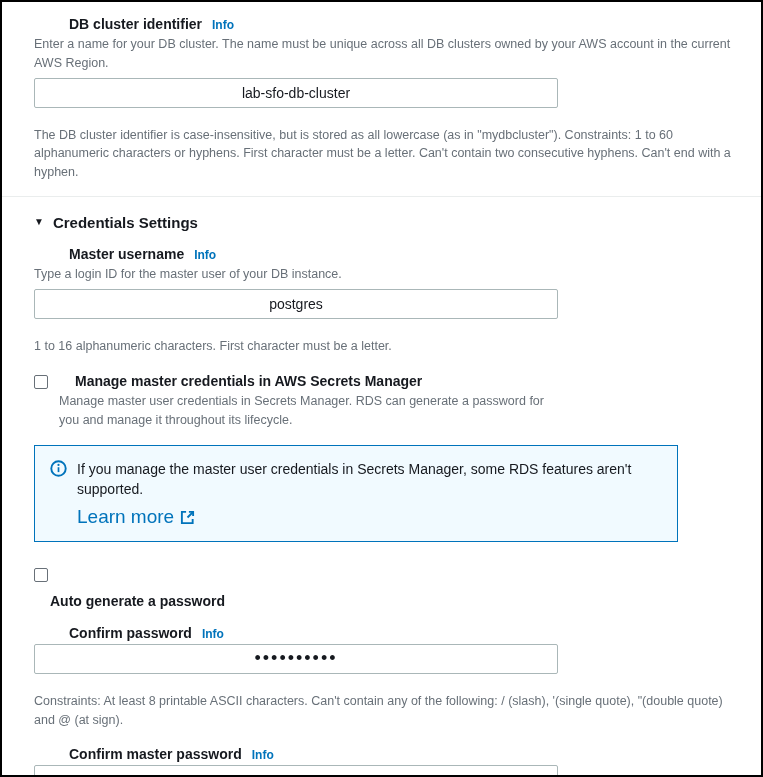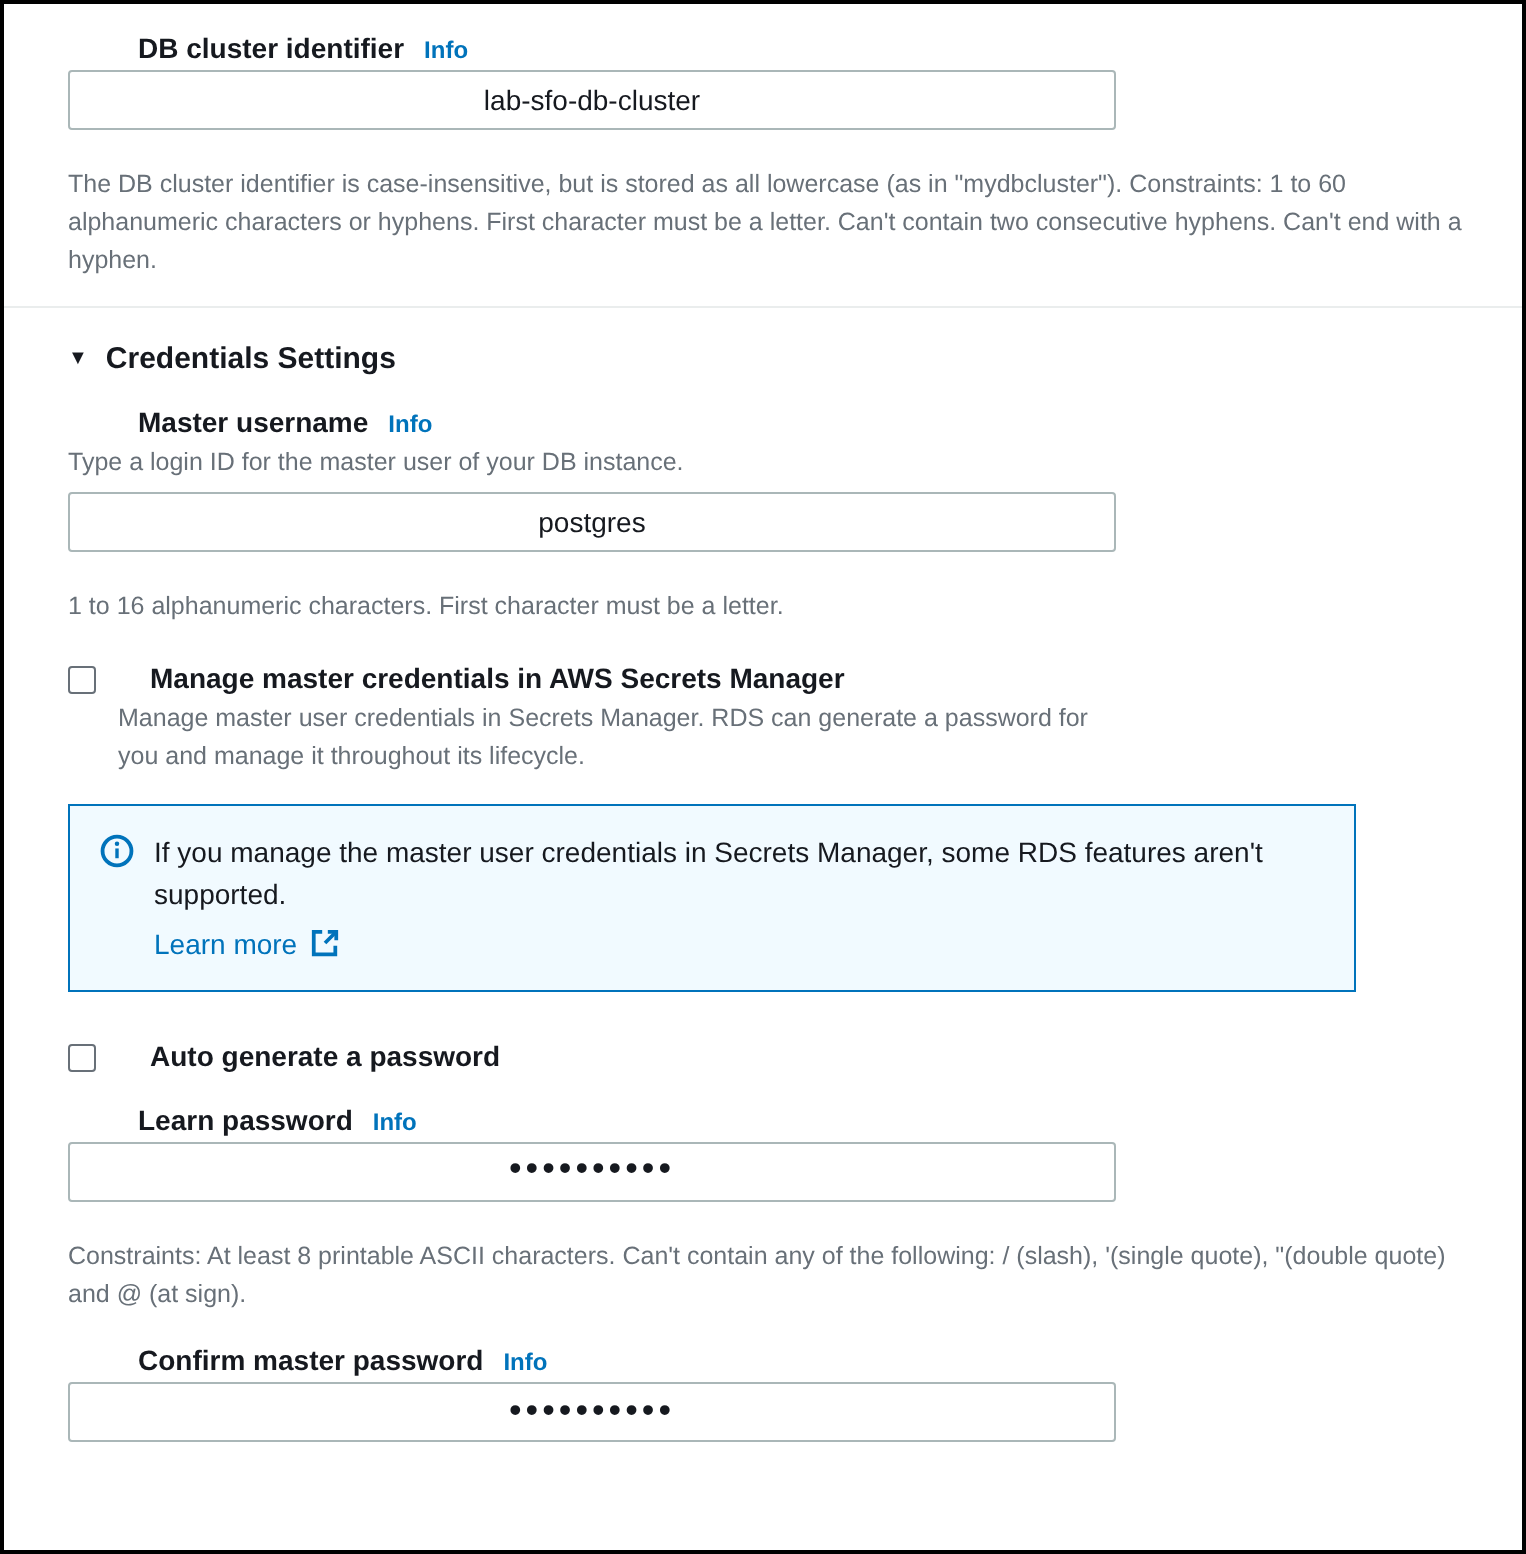--- a/index.html
+++ b/index.html
@@ -84,38 +84,39 @@
     background: #f1faff;
     padding: 13px 15px;
     margin: 15px 0 24px;
   }
   .alert-icon { flex: none; padding-top: 1px; }
   .alert-icon svg { display: block; }
   .alert-message { font-size: 14px; line-height: 1.45; color: #16191f; }
   .learn-more {
     display: inline-flex; align-items: center; gap: 6px;
     margin-top: 7px;
-    color: #0073bb; font-size: 14px;
+    color: #0073bb; font-size: 19px;
     text-decoration: none; cursor: pointer;
   }
   .learn-more svg { display: block; }
 </style>
 </head>
 <body>
 
 <div class="frame">
 
 
   <div class="panel-body">
 
     <div>
       <div class="label-row">
         <span class="field-label">DB cluster identifier</span>
         <a class="info-link">Info</a>
       </div>
+      <div class="description">Enter a name for your DB cluster. The name must be unique across all DB clusters owned by your AWS account in the current AWS Region.</div>
       <input class="text-input" type="text" value="lab-sfo-db-cluster" style="">
       <div class="constraint">The DB cluster identifier is case-insensitive, but is stored as all lowercase (as in "mydbcluster"). Constraints: 1 to 60 alphanumeric characters or hyphens. First character must be a letter. Can't contain two consecutive hyphens. Can't end with a hyphen.</div>
     </div>
 
     <hr class="divider">
 
     <div class="section-header">
       <span class="caret-icon">▼</span>
       <span class="section-title">Credentials Settings</span>
     </div>
@@ -154,30 +155,30 @@
             <svg width="15" height="15" viewBox="0 0 16 16">
               <path d="M13.5 9.5v4.5H2V2h4.5" fill="none" stroke="#0073bb" stroke-width="2"></path>
               <path d="M9.5 2h4.5v4.5" fill="none" stroke="#0073bb" stroke-width="2"></path>
               <path d="M13.6 2.4L8 8" fill="none" stroke="#0073bb" stroke-width="2"></path>
             </svg>
           </span>
         </a>
       </div>
     </div>
 
-    <div class="checkbox-row" style="margin-top:0;">
+    <div class="checkbox-row" style="margin-top:0;flex-direction:column;">
       <span class="checkbox-box" role="checkbox" aria-checked="false"></span>
       <div>
         <div class="checkbox-label">Auto generate a password</div>
       </div>
     </div>
 
     <div class="field">
       <div class="label-row">
-        <span class="field-label">Learn password</span>
+        <span class="field-label">Confirm password</span>
         <a class="info-link">Info</a>
       </div>
       <input class="text-input password-input" type="text" value="••••••••••" style="">
       <div class="constraint">Constraints: At least 8 printable ASCII characters. Can't contain any of the following: / (slash), '(single quote), "(double quote) and @ (at sign).</div>
     </div>
 
     <div class="field">
       <div class="label-row">
         <span class="field-label">Confirm master password</span>
         <a class="info-link">Info</a>

